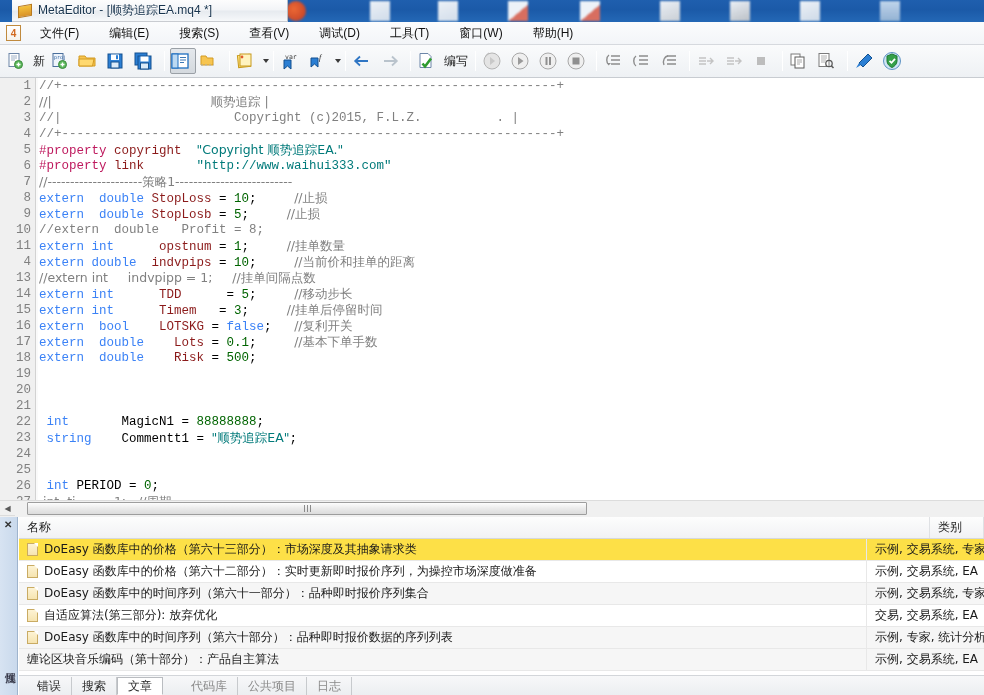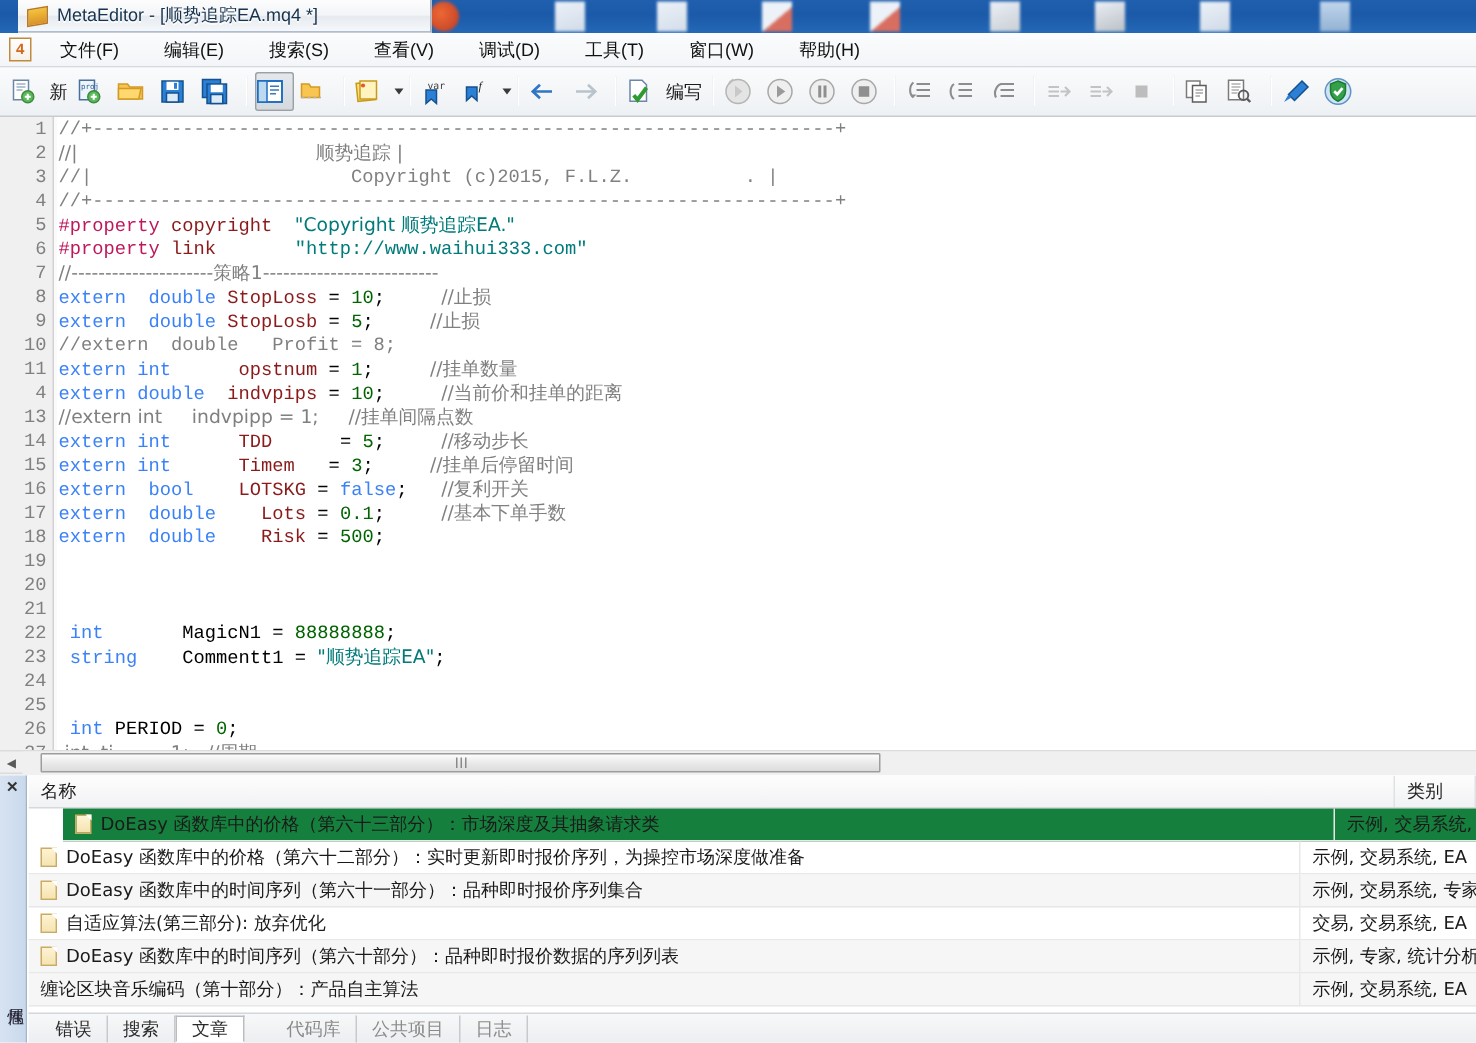--- a/index.html
+++ b/index.html
@@ -162,21 +162,21 @@
     font-family:"DejaVu Sans","Liberation Sans",sans-serif;
   }
   .hcell.name { width: 911px; }
   .hcell.cat  { flex:1; }
   .row {
     display:flex; height:22px; align-items:stretch;
     border-bottom: 1px solid #e8e8e8;
     font-family:"DejaVu Sans","Liberation Sans",sans-serif;
   }
   .row.alt { background:#f6f6f6; }
-  .row.sel { background:#15803d;margin-left:23px; }
+  .row.sel { background:#fde047; }
   .c-name { width:847px; display:flex;align-items:center;gap:6px;padding-left:8px;overflow:hidden;white-space:nowrap; }
   .c-cat  { flex:1; display:flex;align-items:center;padding-left:8px;overflow:hidden;white-space:nowrap;
             border-left:1px solid #e8e8e8; }
   .c-name span.t, .c-cat span.t { font-size:12px; color:#1a1a1a; }
   .doc-ico {
     width:11px;height:13px;flex:0 0 11px;position:relative;
     background: linear-gradient(180deg,#fdf3d4 0%,#f6e4b0 100%);
     border:1px solid #c9ab63;
   }
   .doc-ico::after{

